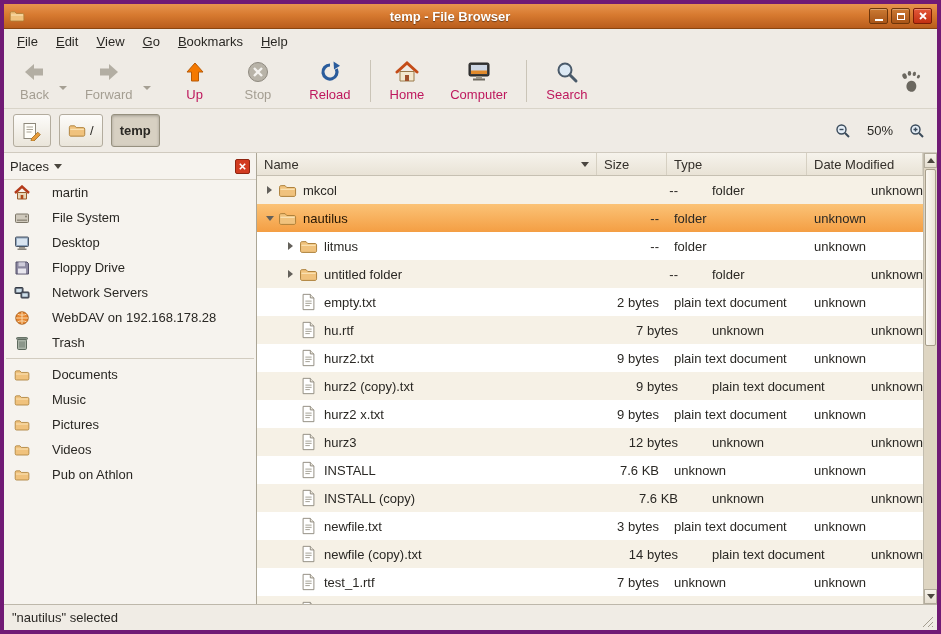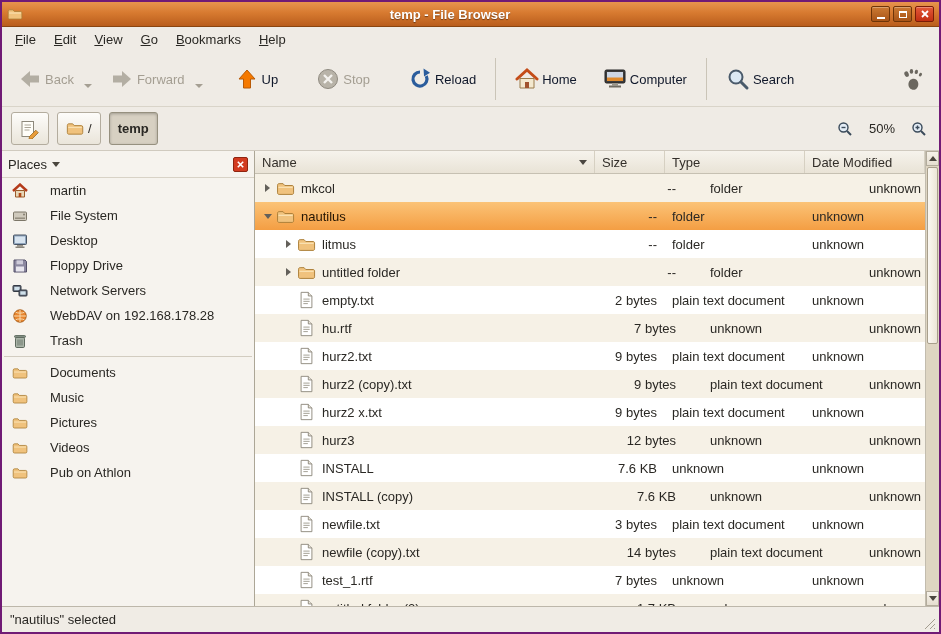--- a/index.html
+++ b/index.html
@@ -1,19 +1,19 @@
 <!DOCTYPE html>
 <html><head>
 <meta charset="utf-8">
 <style>
   * { margin:0; padding:0; box-sizing:border-box; }
   html,body { width:941px; height:634px; overflow:hidden; background:#efebe5;
               font-family:"Liberation Sans","DejaVu Sans",sans-serif; font-size:13px; color:#2a2824; }
   .window { width:941px; height:634px; display:flex; flex-direction:column;
-            border:2px solid #701a75; background:#efebe5; }
+            border:4px solid #701a75; background:#efebe5; }
 
   
   .titlebar { height:25px; flex:none; display:flex; align-items:center;
               background:linear-gradient(180deg,#e7944e 0%,#d77a30 45%,#b95d1c 100%);
               border-bottom:1px solid #8a4510; }
   .title-icon { width:16px; height:14px; margin:0 6px 0 5px; flex:none; }
   .title-text { flex:1; text-align:center; color:#fff; font-weight:bold;
                 text-shadow:0 1px 1px rgba(0,0,0,.45); }
   .win-btns { display:flex; gap:3px; margin-right:5px; }
   .wbtn { width:19px; height:16px; border-radius:2px; display:flex; align-items:center; justify-content:center;
@@ -25,23 +25,23 @@
 
   
   .menubar { height:25px; flex:none; display:flex; align-items:stretch; padding-left:4px; background:#efebe5; }
   .menu-item { display:flex; align-items:center; padding:0 9px; cursor:default; }
   .accel { text-decoration:underline; }
 
   
   .toolbar { height:55px; flex:none; display:flex; align-items:center; padding:0 6px;
              border-bottom:1px solid #d9d4c9; background:#efebe5; }
   .tb-group { display:flex; align-items:center; }
-  .tb-btn { display:flex; flex-direction:row; align-items:center; justify-content:center;
+  .tb-btn { display:flex; flex-direction:column; align-items:center; justify-content:center;
             gap:3px; padding:4px 10px; border-radius:3px; }
-  .tb-label { font-size:13px; color:#0f172a; }
+  .tb-label { font-size:13px; color:#be185d; }
   .disabled .tb-label { color:#a49e92; }
   .ic24 { width:24px; height:24px; }
   .drop { width:0; height:0; border-top:4px solid #5a564e; border-left:4px solid transparent;
           border-right:4px solid transparent; margin:14px 8px 0 0; }
   .disabled-drop { border-top-color:#a59f93; }
   .tb-sep { width:1px; height:42px; background:#cac4b7; margin:0 9px; flex:none; }
   .tb-spacer { flex:1; }
   .throbber { width:26px; height:26px; margin-right:8px; }
 
   

